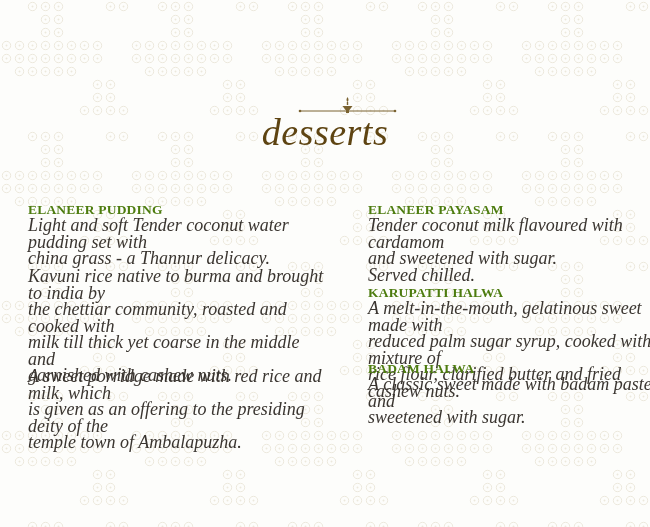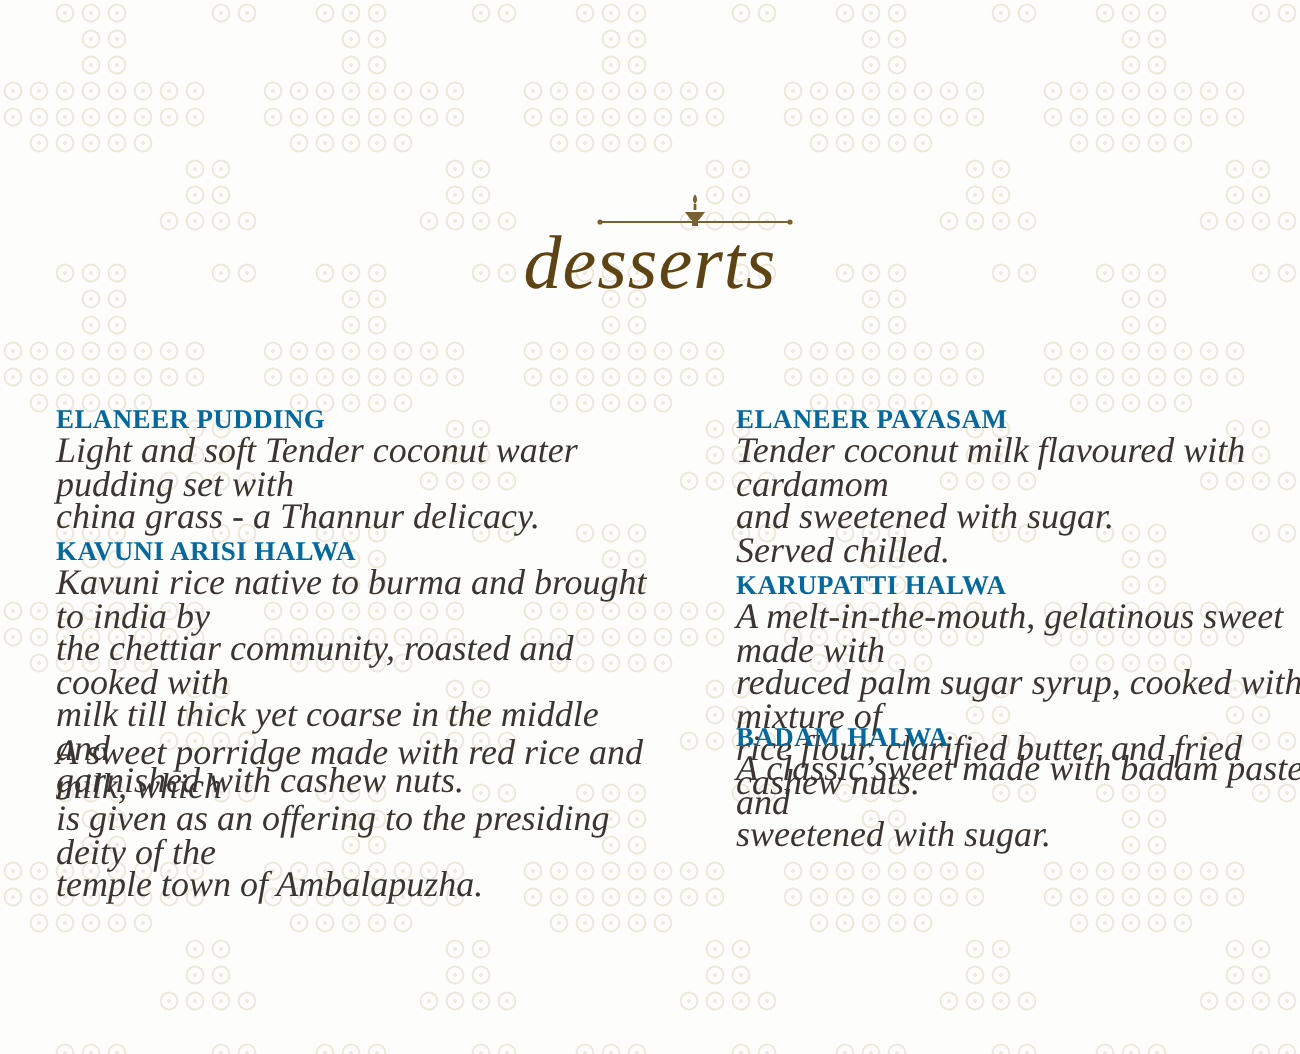--- a/index.html
+++ b/index.html
@@ -14,21 +14,21 @@
     position: absolute; left: 298px; top: 96px; width: 99px; height: 20px;
   }
   .title {
     position: absolute; left: 0; width: 650px; top: 110px; text-align: center;
     font-family: "Liberation Serif", "DejaVu Serif", serif;
     font-style: italic; font-size: 38px; color: #5e4412; letter-spacing: 0.5px;
   }
   .item { position: absolute; width: 300px; }
   .item-name {
     font-family: "Liberation Serif", "DejaVu Serif", serif;
-    font-size: 13.5px; font-weight: bold; color: #0369a1; letter-spacing: 0.2px;
+    font-size: 13.5px; font-weight: bold; color: #4d7c0f; letter-spacing: 0.2px;
     line-height: 15px;
   }
   .item-desc {
     font-family: "Liberation Serif", "DejaVu Serif", serif;
     font-style: italic; font-size: 18px; color: #3a3530; line-height: 16.5px;
     white-space: pre-line;
   }
 </style>
 </head>
 <body>
@@ -66,21 +66,20 @@
 
   <div class="title">desserts</div>
 
   <div class="item" style="left:28px; top:202px;">
     <div class="item-name">ELANEER PUDDING</div>
     <div class="item-desc">Light and soft Tender coconut water pudding set with
 china grass - a Thannur delicacy.</div>
   </div>
 
   <div class="item" style="left:28px; top:268px;">
-    <div class="item-name">KAVUNI ARISI HALWA</div>
     <div class="item-desc">Kavuni rice native to burma and brought to india by
 the chettiar community, roasted and cooked with
 milk till thick yet coarse in the middle and
 garnished with cashew nuts.</div>
   </div>
 
   <div class="item" style="left:28px; top:368px;">
     <div class="item-desc">A sweet porridge made with red rice and milk, which
 is given as an offering to the presiding deity of the
 temple town of Ambalapuzha.</div>

